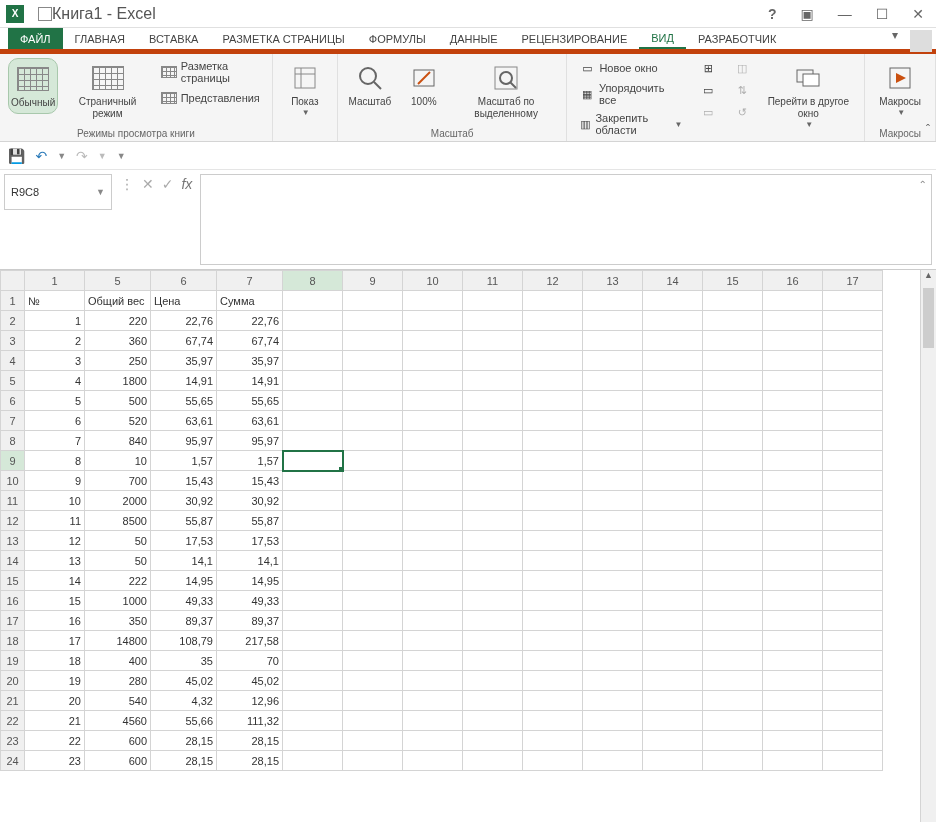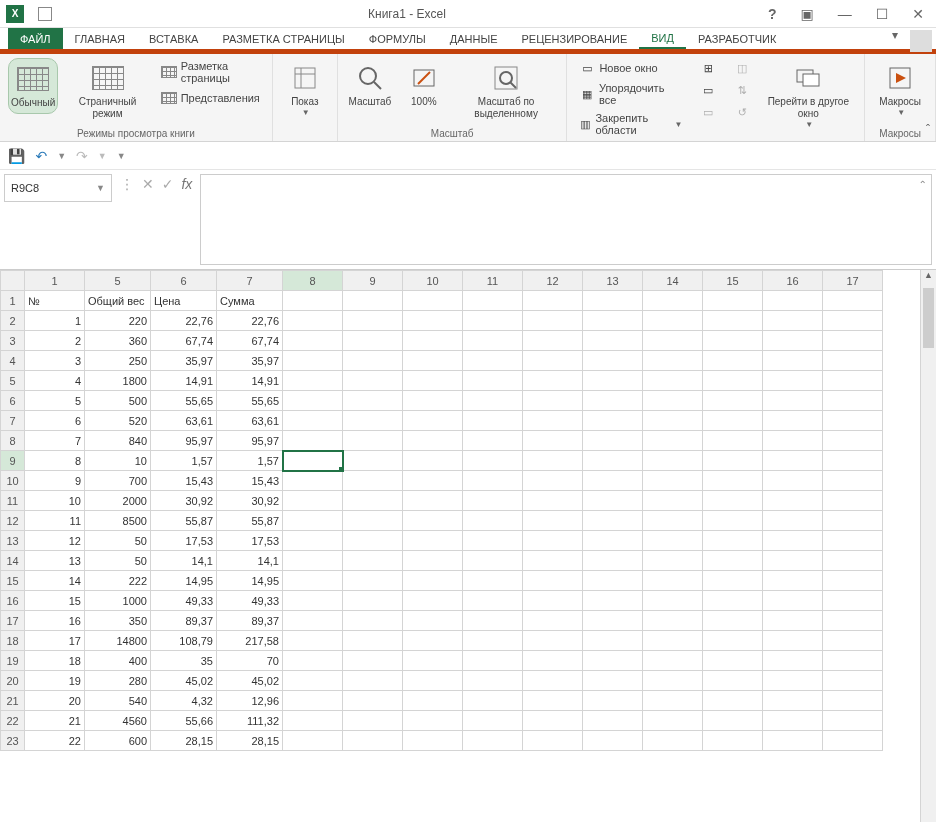--- a/index.html
+++ b/index.html
@@ -2,21 +2,21 @@
 <html><head>
 <meta charset="utf-8">
 <style>
 * { box-sizing: border-box; margin: 0; padding: 0; }
 body { font-family: "Segoe UI", Tahoma, sans-serif; font-size: 12px; background: #fff; color: #333; overflow: hidden; width: 936px; height: 822px; }
 
 
 .title-bar { height: 28px; background: #fff; display: flex; align-items: center; padding: 0 6px; border-bottom: 1px solid #e0e0e0; }
 .title-bar .excel-icon { width: 18px; height: 18px; background: #217346; color: #fff; display: flex; align-items: center; justify-content: center; font-weight: bold; font-size: 10px; margin-right: 8px; }
 .title-bar .expand-icon { width: 14px; height: 14px; border: 1px solid #888; margin-left: 6px; }
-.title-bar .title-text { flex: 1; text-align: center; color: #555; font-size: 12px; }
+.title-bar .title-text { flex: 1; color: #555; font-size: 16px; }
 .title-bar .win-controls { display: flex; gap: 12px; align-items: center; color: #666; font-size: 14px; }
 .title-bar .win-controls span { cursor: pointer; padding: 2px 6px; }
 .title-bar .help-icon { font-weight: bold; }
 
 
 .ribbon-tabs { height: 26px; background: #fff; display: flex; align-items: stretch; border-bottom: 5px solid #c2410c; padding-left: 8px; }
 .ribbon-tabs .tab { padding: 0 12px; display: flex; align-items: center; font-size: 11px; color: #444; cursor: pointer; }
 .ribbon-tabs .tab.file { background: #217346; color: #fff; font-weight: normal; }
 .ribbon-tabs .tab.active { border-bottom: 2px solid #217346; color: #217346; }
 .ribbon-tabs .collapse-icon { margin-left: auto; padding: 0 8px; color: #666; cursor: pointer; }
@@ -39,21 +39,21 @@
 .grid-ic { width: 32px; height: 24px; background-image: linear-gradient(#888 1px, transparent 1px), linear-gradient(90deg, #888 1px, transparent 1px); background-size: 6px 6px; border: 1px solid #888; }
 .grid-ic-sm { width: 16px; height: 12px; background-image: linear-gradient(#888 1px, transparent 1px), linear-gradient(90deg, #888 1px, transparent 1px); background-size: 4px 4px; border: 1px solid #888; display:inline-block; }
 
 
 .qat { height: 28px; display: flex; align-items: center; padding: 0 8px; gap: 10px; background: #fff; border-bottom: 1px solid #e5e5e5; }
 .qat .qat-btn { color: #555; cursor: pointer; font-size: 14px; }
 .qat .disabled { color: #bbb; }
 
 
 .formula-row { height: 100px; display: flex; border-bottom: 1px solid #ccc; background: #fff; }
-.name-box { width: 108px; border: 1px solid #ccc; margin: 4px; height: 28px; display: flex; align-items: center; padding: 0 6px; font-size: 11px; position: relative; }
+.name-box { width: 108px; border: 1px solid #ccc; margin: 4px; height: 36px; display: flex; align-items: center; padding: 0 6px; font-size: 11px; position: relative; }
 .name-box .nb-arrow { margin-left: auto; color: #888; font-size: 9px; }
 .fb-btns { display: flex; align-items: flex-start; gap: 8px; padding: 6px 8px 0 4px; color: #aaa; font-size: 14px; }
 .fb-btns .fx { font-style: italic; color: #777; }
 .formula-input { flex: 1; border: 1px solid #ccc; margin: 4px 4px 4px 0; padding: 2px 6px; font-size: 11px; position: relative; }
 .formula-input .expand-fb { position: absolute; right: 4px; top: 4px; color: #888; cursor: pointer; font-size: 10px; }
 
 
 .grid-wrap { position: relative; height: 576px; overflow: hidden; }
 .grid { border-collapse: collapse; table-layout: fixed; }
 .grid th, .grid td { border: 1px solid #d4d4d4; font-size: 11px; height: 20px; overflow: hidden; white-space: nowrap; }
@@ -708,20 +708,37 @@
           <td class=""></td>
           <td class=""></td>
           <td class=""></td>
           <td class=""></td>
           <td class=""></td>
           <td class=""></td>
           <td class=""></td>
           <td class=""></td>
           <td class=""></td>
         </tr>
+        <tr>
+          <th class="row-head">24</th>
+          <td class="">23</td>
+          <td class="">600</td>
+          <td class="">28,15</td>
+          <td class="">28,15</td>
+          <td class=""></td>
+          <td class=""></td>
+          <td class=""></td>
+          <td class=""></td>
+          <td class=""></td>
+          <td class=""></td>
+          <td class=""></td>
+          <td class=""></td>
+          <td class=""></td>
+          <td class=""></td>
+        </tr>
       </tbody>
     </table>
   <div class="vscroll">
     <div class="arr up">▲</div>
     <div class="thumb"></div>
 
   </div>
 </div>
 
 </body></html>

